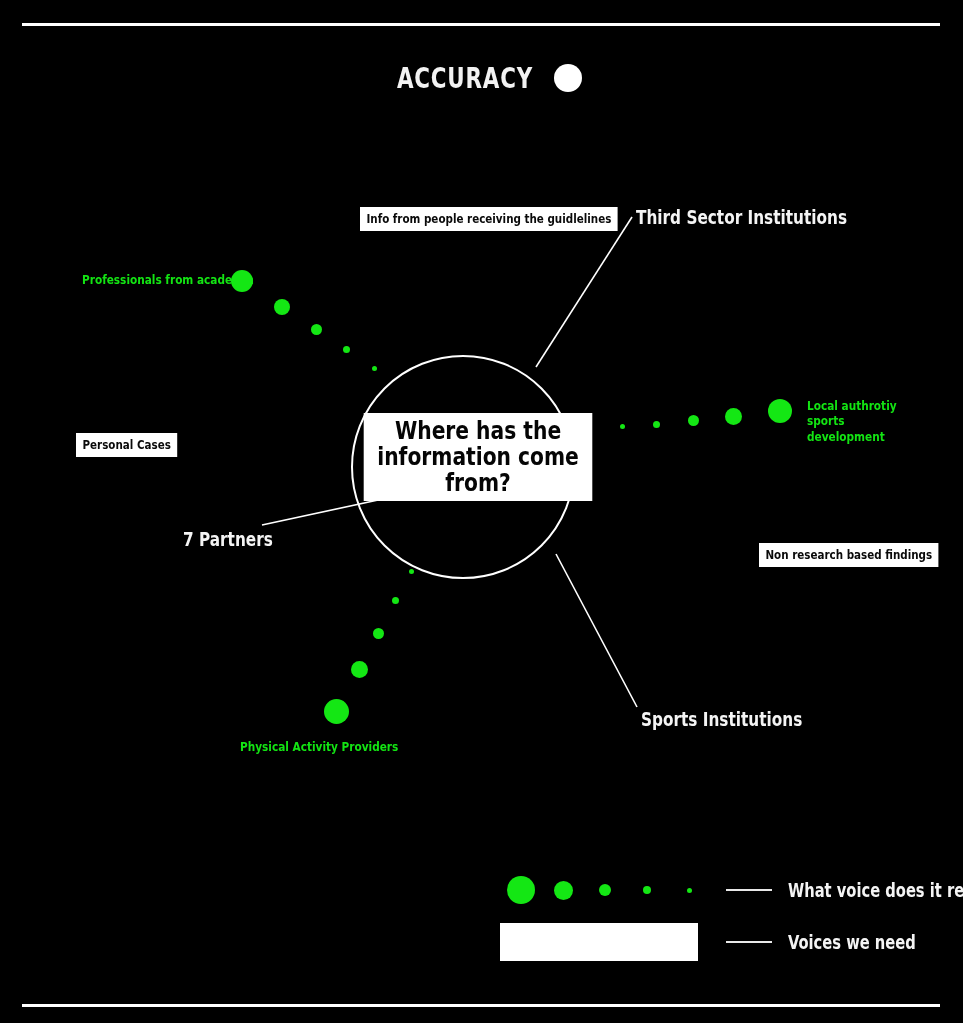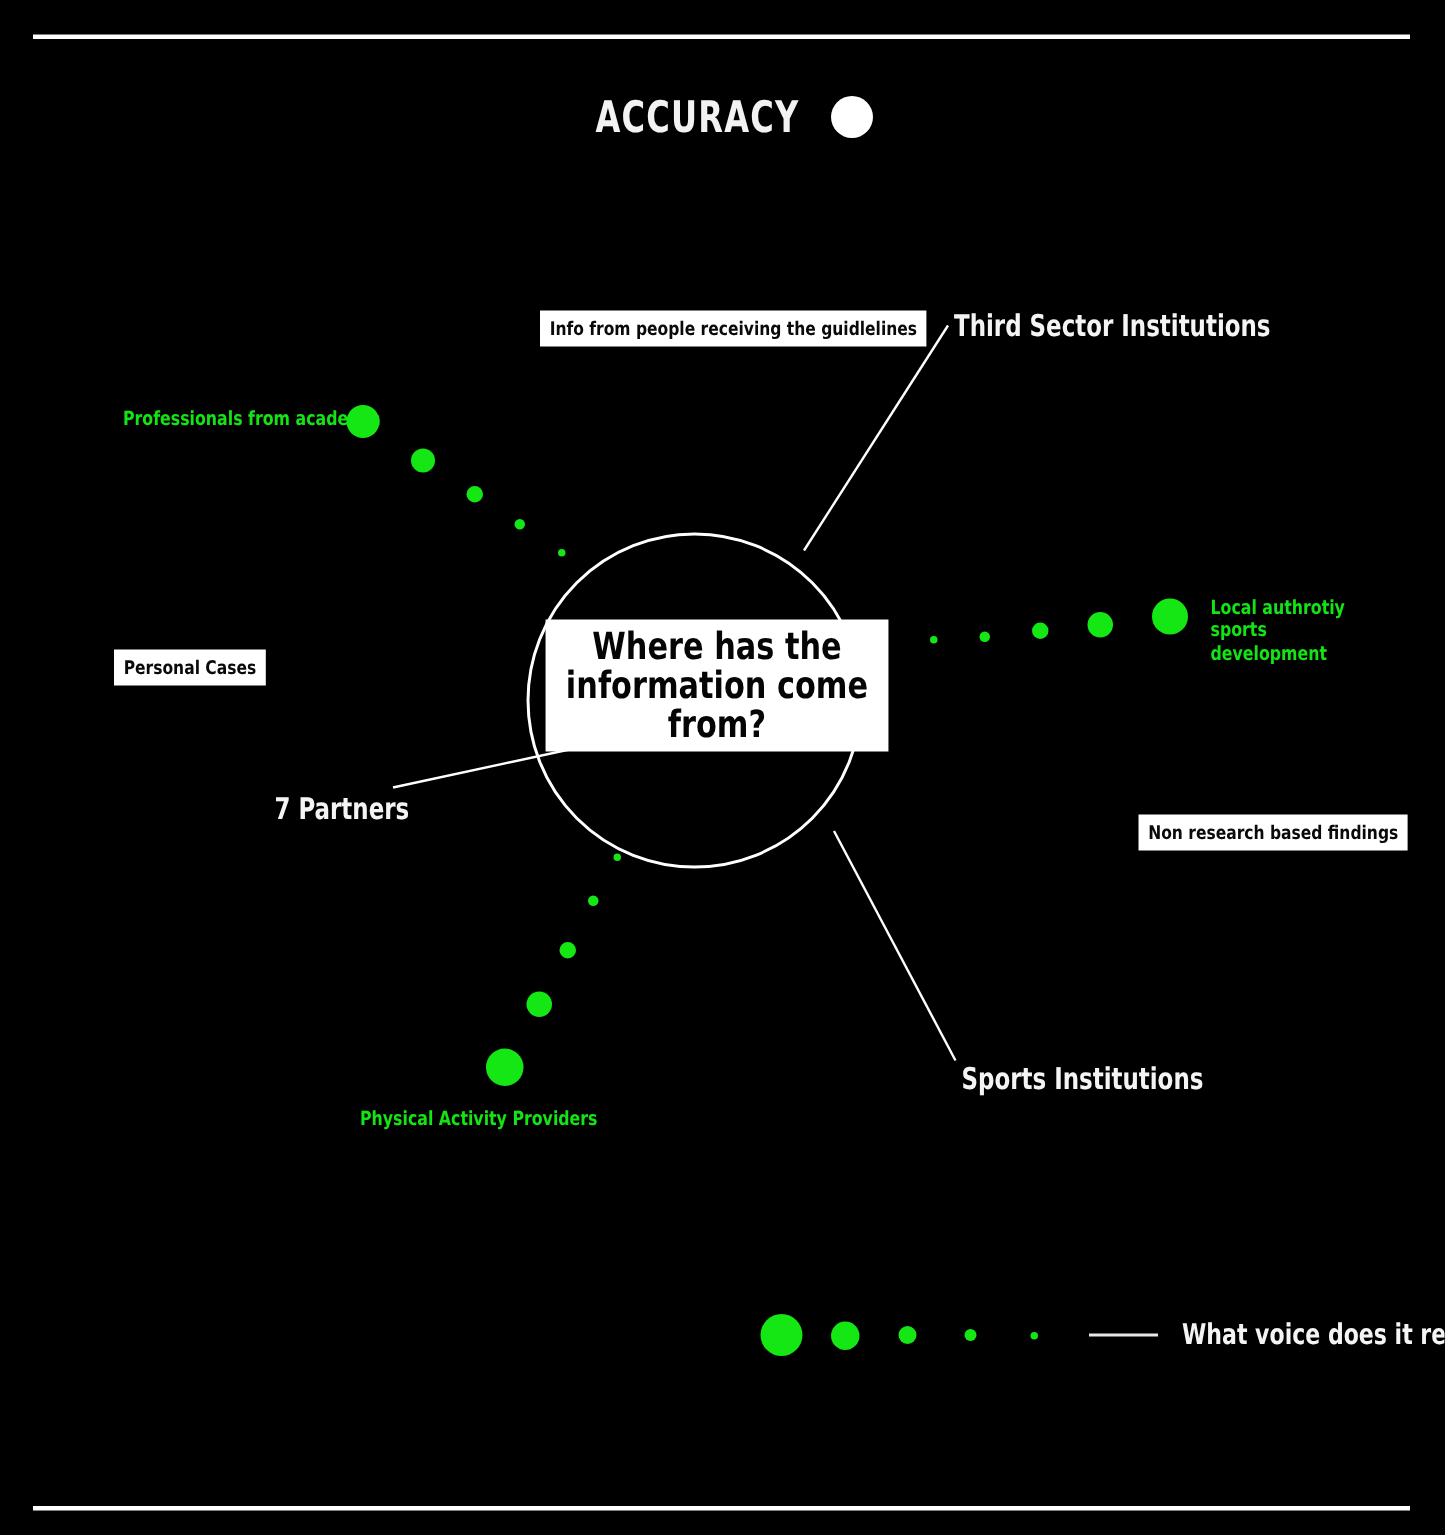--- a/index.html
+++ b/index.html
@@ -124,14 +124,21 @@
           <div style="width: 48px; display: flex; justify-content: center; align-items: center;">
             <span class="gdot" style="width: 8px; height: 8px;"></span>
           </div>
           <div style="width: 48px; display: flex; justify-content: center; align-items: center;">
             <span class="gdot" style="width: 5px; height: 5px;"></span>
           </div>
         </div>
         <div class="dash"></div>
         <div class="ltxt">What voice does it represent</div>
       </div>
+      <div class="lrow">
+        <div class="dots" style="width: 210px;">
+          <div class="swatch"></div>
+        </div>
+        <div class="dash"></div>
+        <div class="ltxt">Voices we need</div>
+      </div>
     </div>
 </div>
 
 </body></html>

